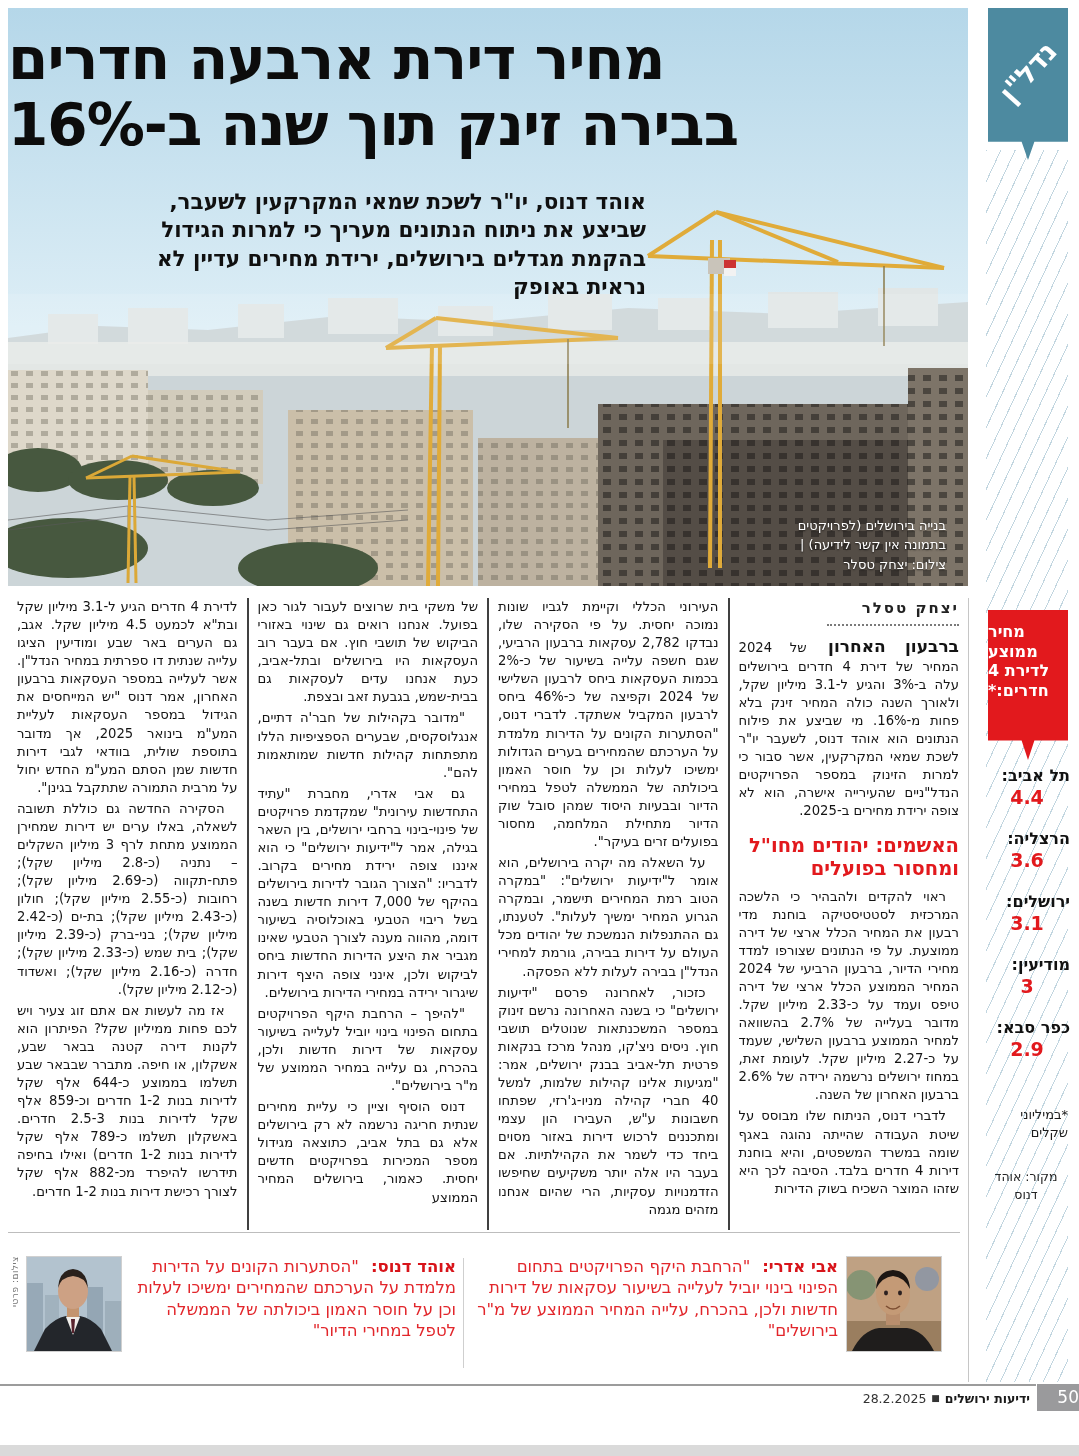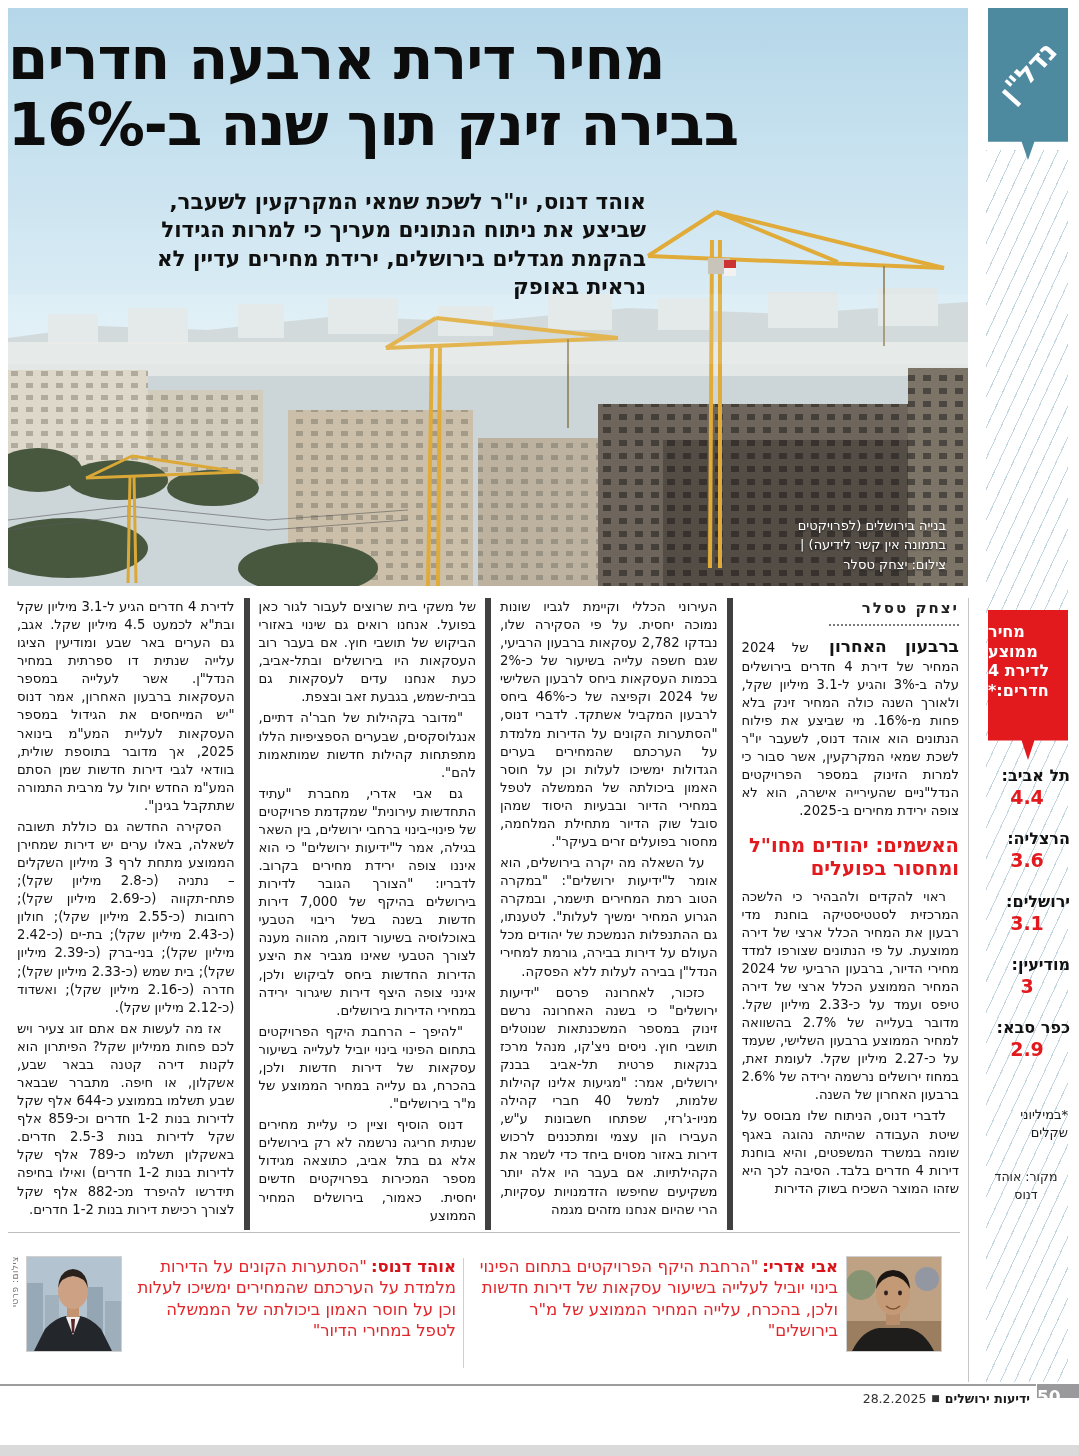--- a/index.html
+++ b/index.html
@@ -31,21 +31,21 @@
   .hero svg{position:absolute;inset:0}
   .headline{position:absolute;top:18px;left:0;width:100%;text-align:left;color:#0c0c0c;
     font-weight:bold;font-size:58px;line-height:1.14;letter-spacing:-1px}
   .subhead{position:absolute;top:180px;right:322px;width:540px;text-align:right;color:#101010;
     font-weight:bold;font-size:21.5px;line-height:1.32}
   .caption{position:absolute;bottom:12px;right:22px;text-align:right;color:#fff;font-size:13px;
     font-weight:normal;line-height:1.5;text-shadow:0 1px 2px rgba(0,0,0,.7)}
 
   
   .article{position:absolute;left:8px;top:598px;width:960px;height:632px;display:flex;overflow:hidden}
-  .col{flex:1;padding:0 9px;border-left:6px solid #404040;font-size:13.2px;line-height:1.37;
+  .col{flex:1;padding:0 9px;border-left:2px solid #404040;font-size:13.2px;line-height:1.37;
     color:#141414;text-align:justify}
   .col:last-child{border-left:none}
   .col p{margin-bottom:3px;text-indent:13px}
   .col p.cont{text-indent:0}
   .byline{font-size:15px;font-weight:bold;color:#222;letter-spacing:2px;padding-bottom:5px;
     border-bottom:2px dotted #7a7a7a;margin-bottom:9px;width:60%;text-indent:0}
   .lead{font-size:17px;font-weight:bold;margin-left:4px}
   .red-subhead{color:#e2191d;font-size:19.5px;font-weight:bold;line-height:1.18;text-align:right;
     margin:13px 0 8px}
   .article-rule-bottom{position:absolute;left:8px;top:1232px;width:952px;height:1px;background:#bdbdbd}
@@ -53,31 +53,31 @@
 
   
   .quotes{position:absolute;left:8px;top:1256px;width:952px;height:120px}
   .q-divider{position:absolute;left:455px;top:2px;width:1px;height:110px;background:#cfcfcf}
   .q-photo{position:absolute;top:0;width:96px;height:96px;border:1px solid #d0d0d0;overflow:hidden}
   .danos-photo{left:18px}
   .edri-photo{left:838px}
   .credit-vert{position:absolute;left:2px;top:0;height:96px;writing-mode:vertical-rl;
     transform:rotate(180deg);font-size:9px;color:#777;letter-spacing:.5px}
   .q-text{position:absolute;top:0;text-align:right;color:#e2262b;font-size:16.5px;line-height:1.3}
-  .q-text b{color:#d8141a;margin-left:4px}
+  .q-text b{color:#d8141a;margin-left:12px}
   .q-text.danos{left:122px;width:326px}
   .q-text.edri{left:464px;width:366px}
 
   
   .footer-rule{position:absolute;left:0px;top:1384px;width:1036px;height:2px;background:#9c9c9c}
   .footer-text{position:absolute;top:1391px;right:49px;font-size:12.5px;color:#333;white-space:nowrap}
   .footer-text b{color:#1a1a1a}
   .footer-text .bullet{font-size:9px;margin:0 5px;vertical-align:2px}
-  .page-number{position:absolute;left:1037px;top:1384px;width:42px;height:14px;background:#9a9a9c;
-    color:#fff;font-weight:bold;font-size:17px;text-align:left;line-height:27px}
+  .page-number{position:absolute;left:1037px;top:1384px;width:42px;height:27px;background:#9a9a9c;
+    color:#fff;font-weight:normal;font-size:17px;text-align:right;line-height:27px}
   .bottom-strip{position:absolute;left:0;bottom:0;width:100%;height:11px;background:#dadada}
 </style>
 </head>
 <body>
 
 <div class="page">
 
   <div class="hatch"></div>
   <div class="tag-pennant">
     <span class="tag-text">נדל"ן</span>

